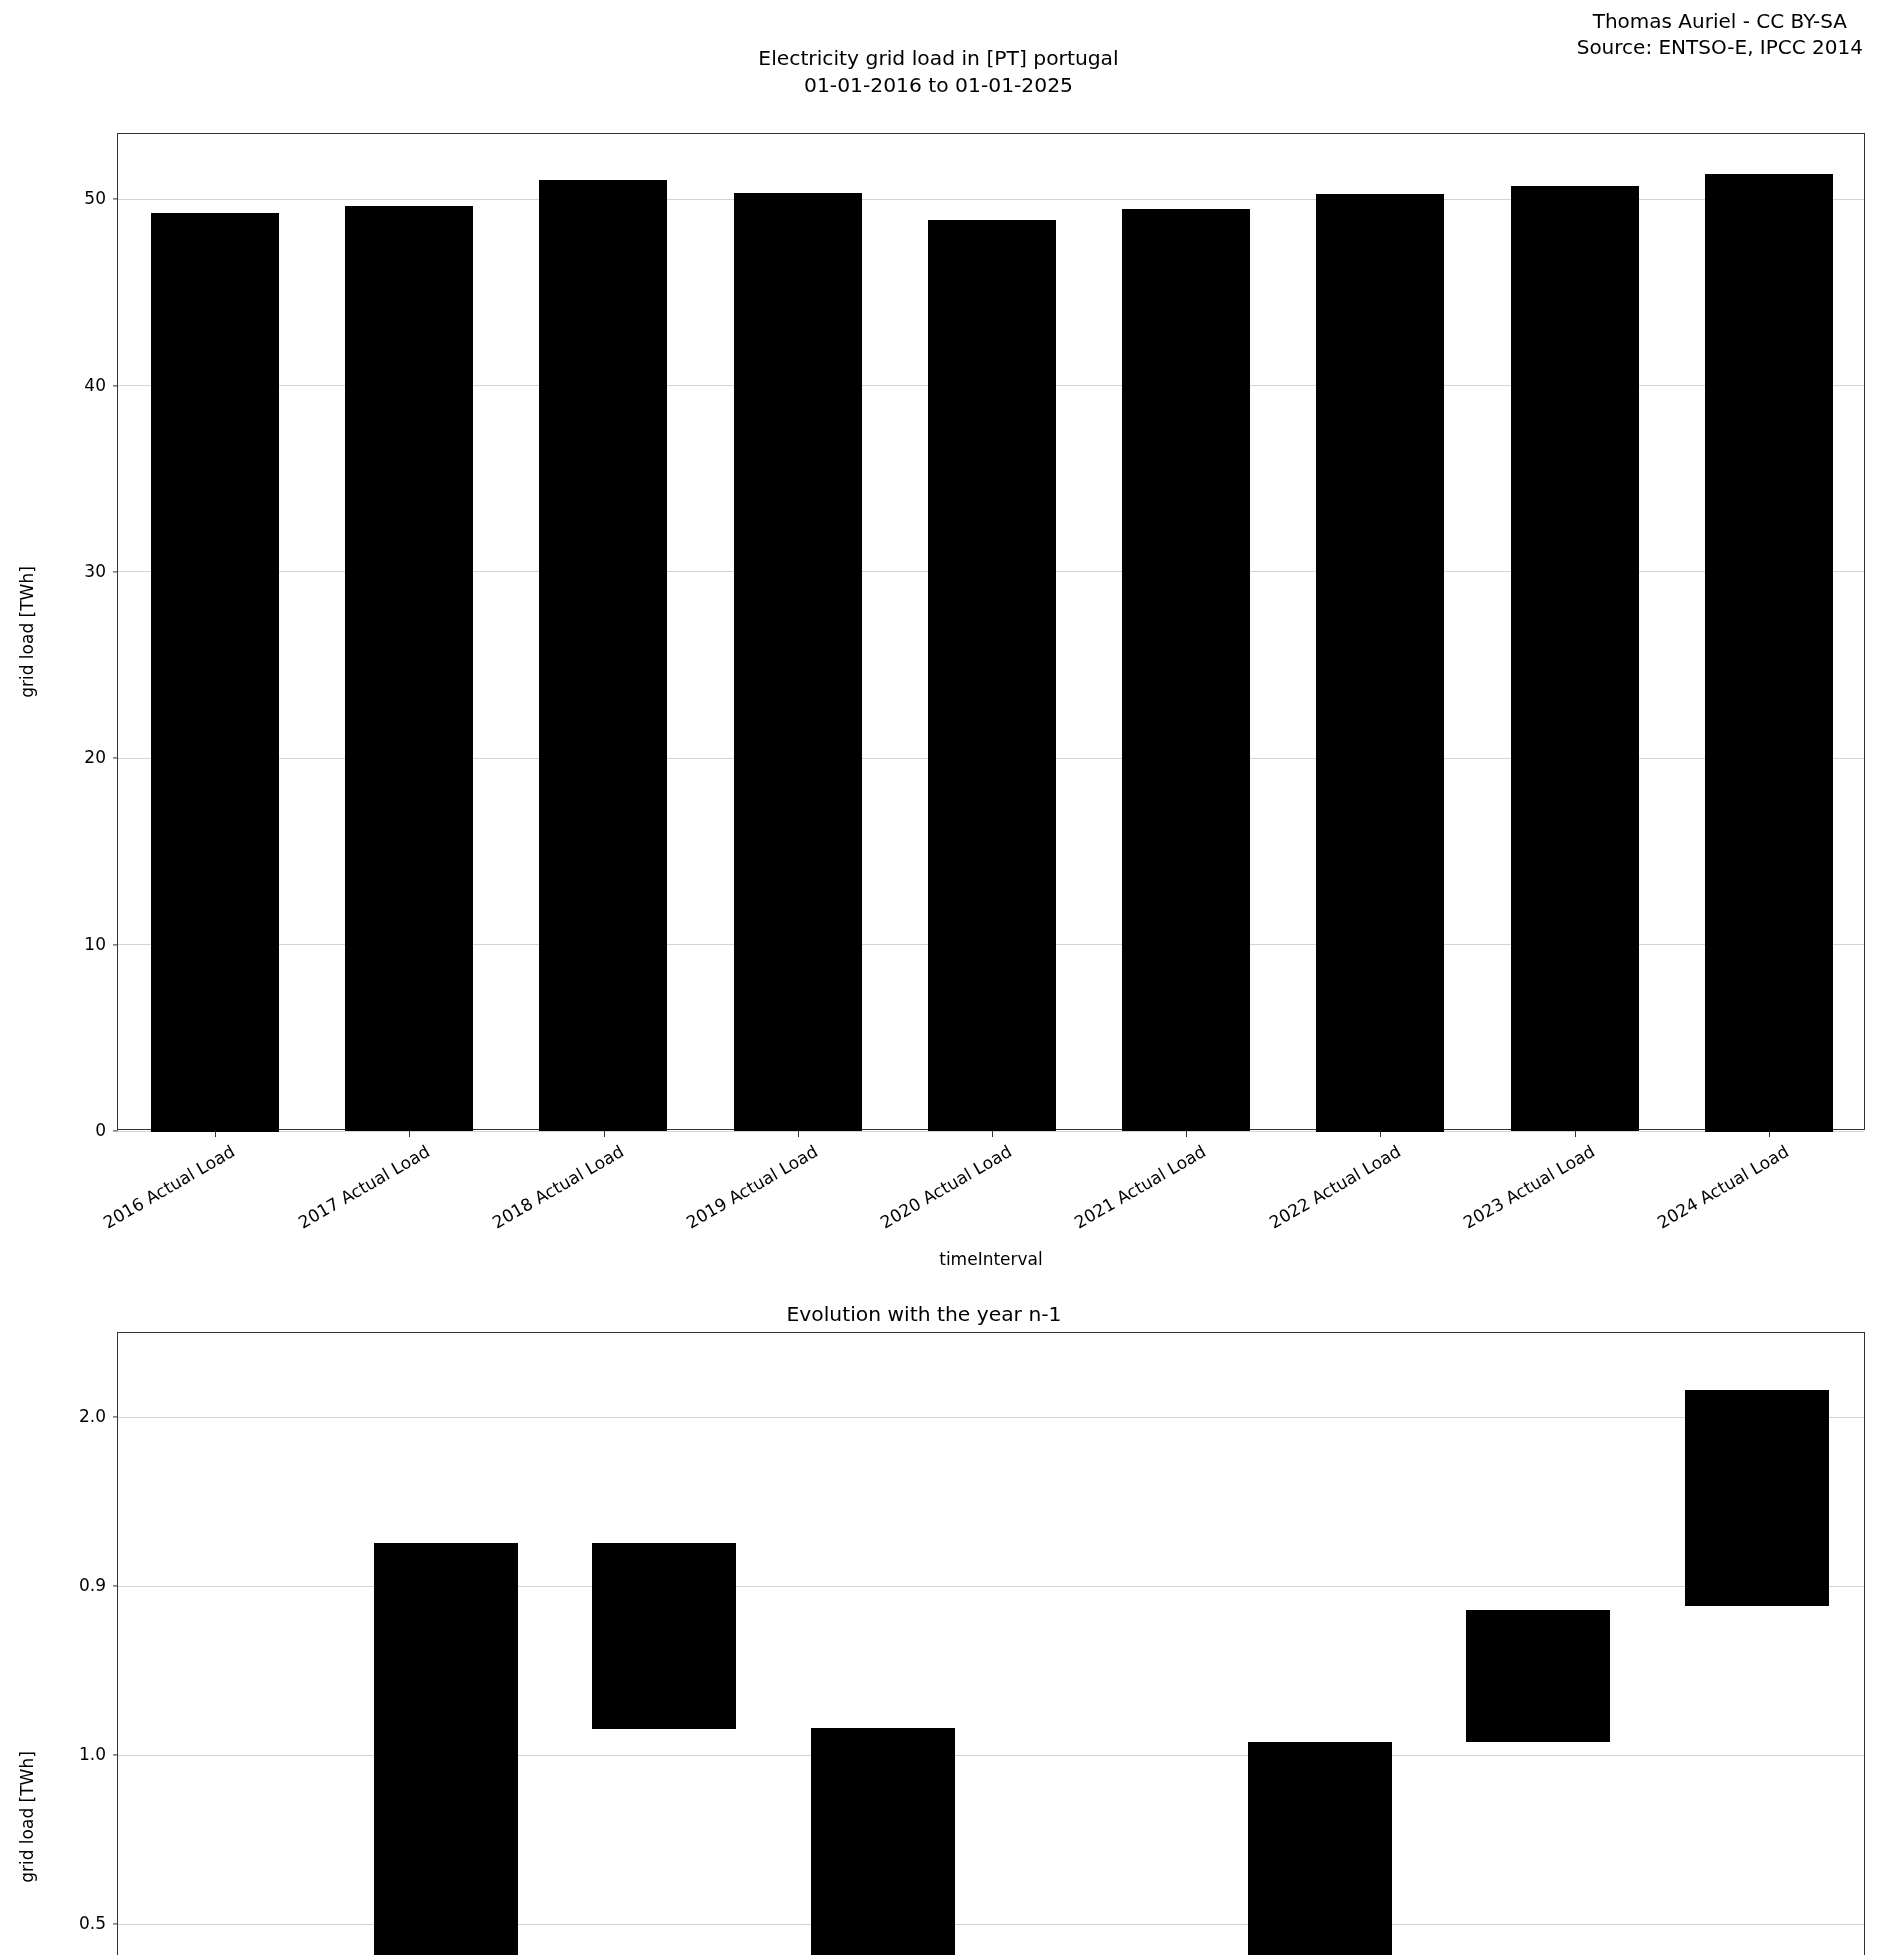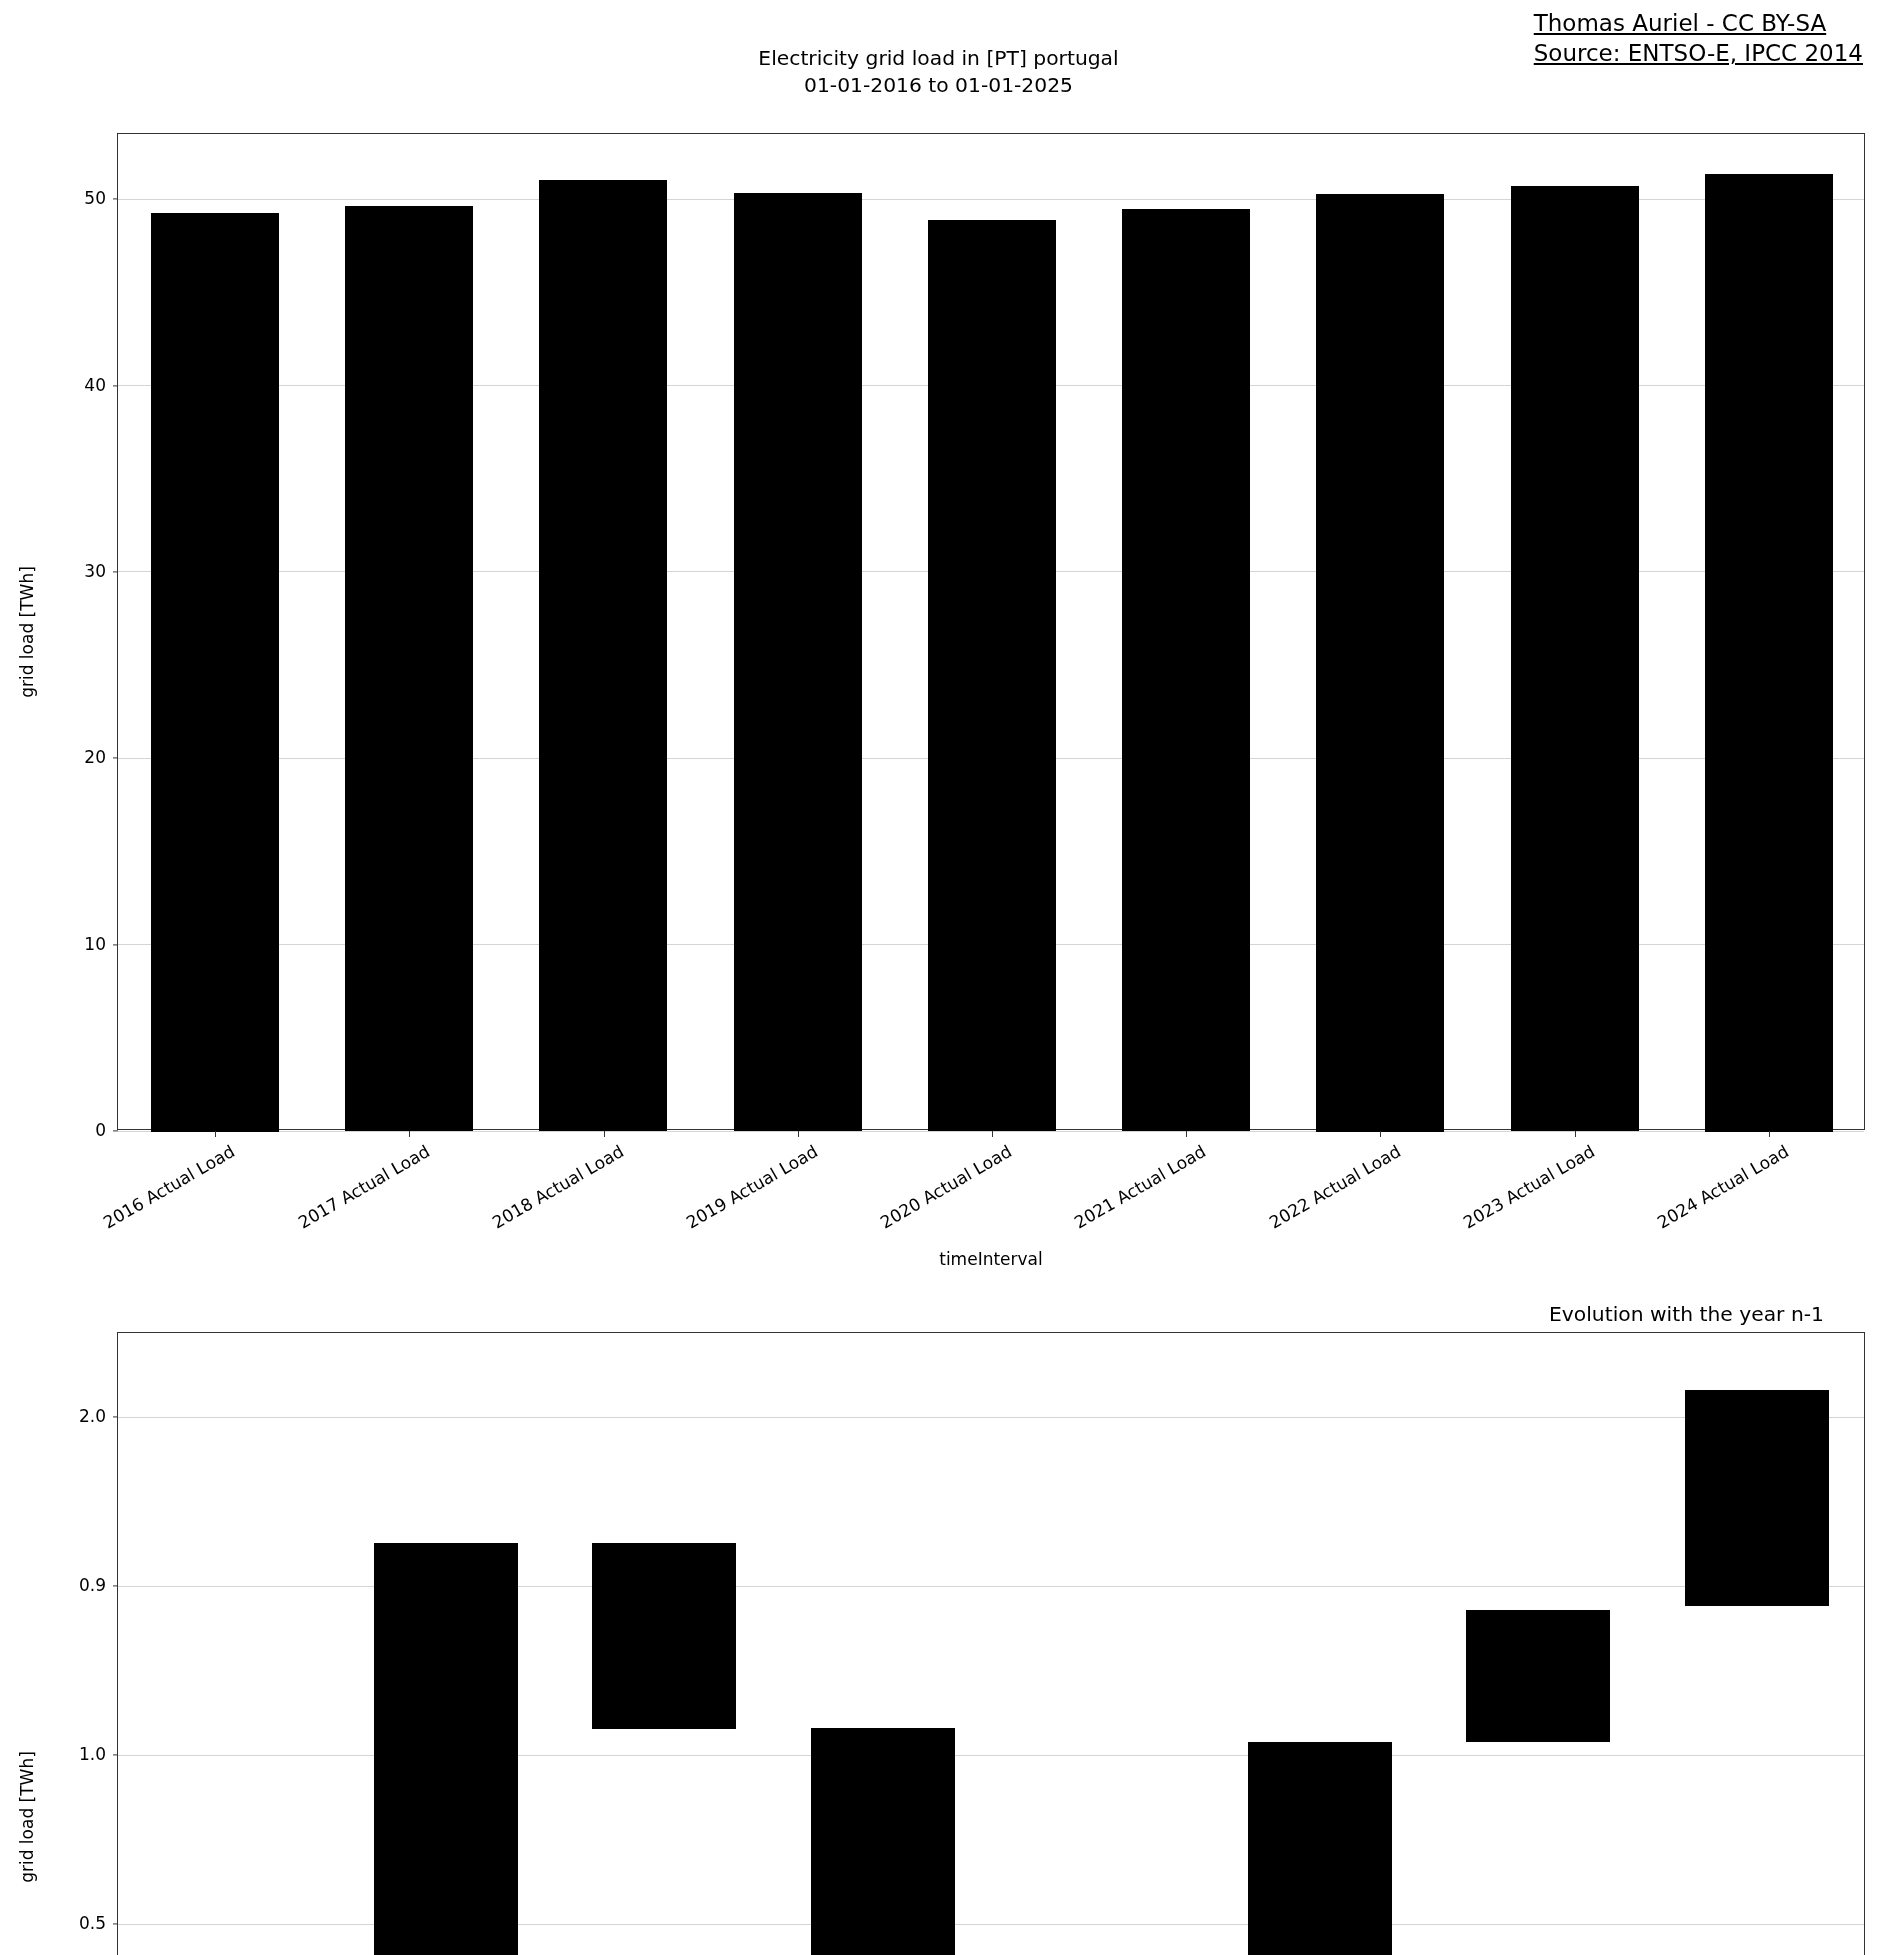--- a/index.html
+++ b/index.html
@@ -14,44 +14,43 @@
     color: #000000;
     position: relative;
     overflow: hidden;
   }
 
   
   .credits {
     position: absolute;
     top: 7.8px;
     right: 14px;
-    text-align: left;
-    font-size: 23px;
+    text-align: center;
+    font-size: 20px;
     line-height: 1.32;
-    text-decoration: underline;
   }
   .credits div { white-space: nowrap; }
 
   
   .fig-title {
     position: absolute;
     top: 45px;
     left: 0;
     width: 1877px;
     text-align: center;
     font-size: 20.3px;
     line-height: 1.32;
   }
   .fig-title div { white-space: nowrap; }
 
   .sub-title {
     position: absolute;
     width: 1816px;
-    left: 8px;
-    text-align: right;
+    left: 16px;
+    text-align: center;
     font-size: 20.3px;
   }
 
   
   .axes {
     position: absolute;
     box-sizing: border-box;
     border: 1.2px solid #333333;
     background: #ffffff;
     overflow: visible;

